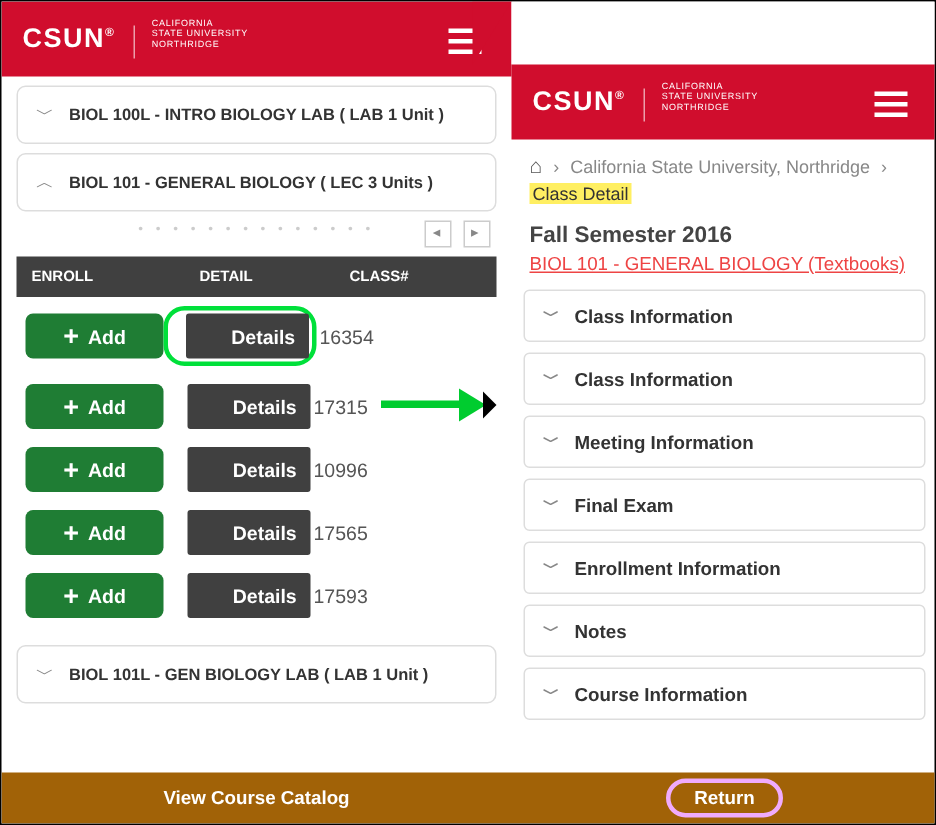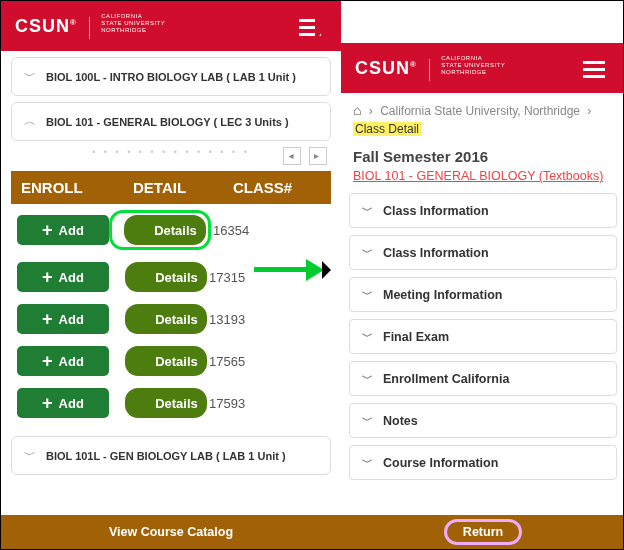--- a/index.html
+++ b/index.html
@@ -22,28 +22,28 @@
   
   .accordion { margin: 6px 10px; border: 1px solid #ddd; border-radius: 6px; padding: 10px 12px; background: #fff; display: flex; align-items: center; gap: 10px; }
   .acc-chevron { color: #888; font-size: 12px; }
   .acc-title { font-weight: bold; font-size: 11px; color: #333; line-height: 16px; }
 
   .dots-row { text-align: center; color: #ccc; font-size: 9px; letter-spacing: 3px; margin: 6px 10px 2px; position: relative; height: 22px; }
   .dots-row .pager { position: absolute; right: 4px; top: 0; }
   .pager-btn { display: inline-block; border: 1px solid #ccc; width: 18px; height: 18px; text-align: center; line-height: 16px; font-size: 10px; color: #888; margin-left: 2px; background: #fff; }
 
   .class-table { margin: 0 10px; }
-  .class-head { display: flex; background: #a16207; color: #fff; font-weight: bold; font-size: 15px; }
+  .class-head { display: flex; background: #404040; color: #fff; font-weight: bold; font-size: 10px; }
   .col-enroll { width: 112px; padding: 8px 10px; }
   .col-detail { width: 100px; padding: 8px 10px; }
   .col-classnum { flex: 1; padding: 8px 10px; }
   .class-row { display: flex; align-items: center; padding: 6px 0; }
   .btn-add { background: #1f7d34; color: #fff; border-radius: 5px; width: 92px; height: 30px; display: flex; align-items: center; justify-content: center; font-weight: bold; font-size: 13px; gap: 6px; margin-left: 6px; }
   .btn-add .plus { font-size: 18px; font-weight: bold; line-height: 0; }
-  .btn-details { background: #4d7c0f; color: #fff; border-radius: 13px; width: 82px; height: 30px; display: flex; align-items: center; justify-content: center; font-weight: bold; font-size: 13px; margin-left: 10px; padding-left: 21px; }
+  .btn-details { background: #404040; color: #fff; border-radius: 2px; width: 82px; height: 30px; display: flex; align-items: center; justify-content: center; font-weight: bold; font-size: 13px; margin-left: 10px; padding-left: 21px; }
   .classnum { flex: 1; padding-left: 2px; color: #555; font-size: 13px; }
   .circle-highlight { border: 3px solid #00e03a; border-radius: 14px; padding: 2px; }
 
   
   .breadcrumb { padding: 8px 12px 4px; font-size: 12px; color: #888; line-height: 18px; }
   .breadcrumb .home { color: #555; font-size: 14px; }
   .breadcrumb .sep { padding: 0 4px; }
   .crumb-highlight { background: #ffef62; color: #333; padding: 0 2px; }
   .sem-title { font-weight: bold; font-size: 15px; color: #444; padding: 6px 12px 4px; }
   .textbook-link { color: #e44; font-size: 12.5px; padding: 0 12px 10px; text-decoration: underline; display: block; }
@@ -128,21 +128,21 @@
       <div class="btn-details" style="margin-left:16px">Details</div>
       <div class="classnum">17315</div>
     </div>
 
     <div class="class-row">
       <div class="btn-add">
           <span class="plus">+</span>
           <span>Add</span>
         </div>
       <div class="btn-details" style="margin-left:16px">Details</div>
-      <div class="classnum">13193</div>
+      <div class="classnum">10996</div>
     </div>
 
     <div class="class-row">
       <div class="btn-add">
           <span class="plus">+</span>
           <span>Add</span>
         </div>
       <div class="btn-details" style="margin-left:16px">Details</div>
       <div class="classnum">17565</div>
     </div>
@@ -206,21 +206,21 @@
   <div class="info-acc">
       <span class="chev">﹀</span>
       <span>Meeting Information</span>
     </div>
   <div class="info-acc">
       <span class="chev">﹀</span>
       <span>Final Exam</span>
     </div>
   <div class="info-acc">
       <span class="chev">﹀</span>
-      <span>Enrollment California</span>
+      <span>Enrollment Information</span>
     </div>
   <div class="info-acc">
       <span class="chev">﹀</span>
       <span>Notes</span>
     </div>
   <div class="info-acc">
       <span class="chev">﹀</span>
       <span>Course Information</span>
     </div>
 </div>

